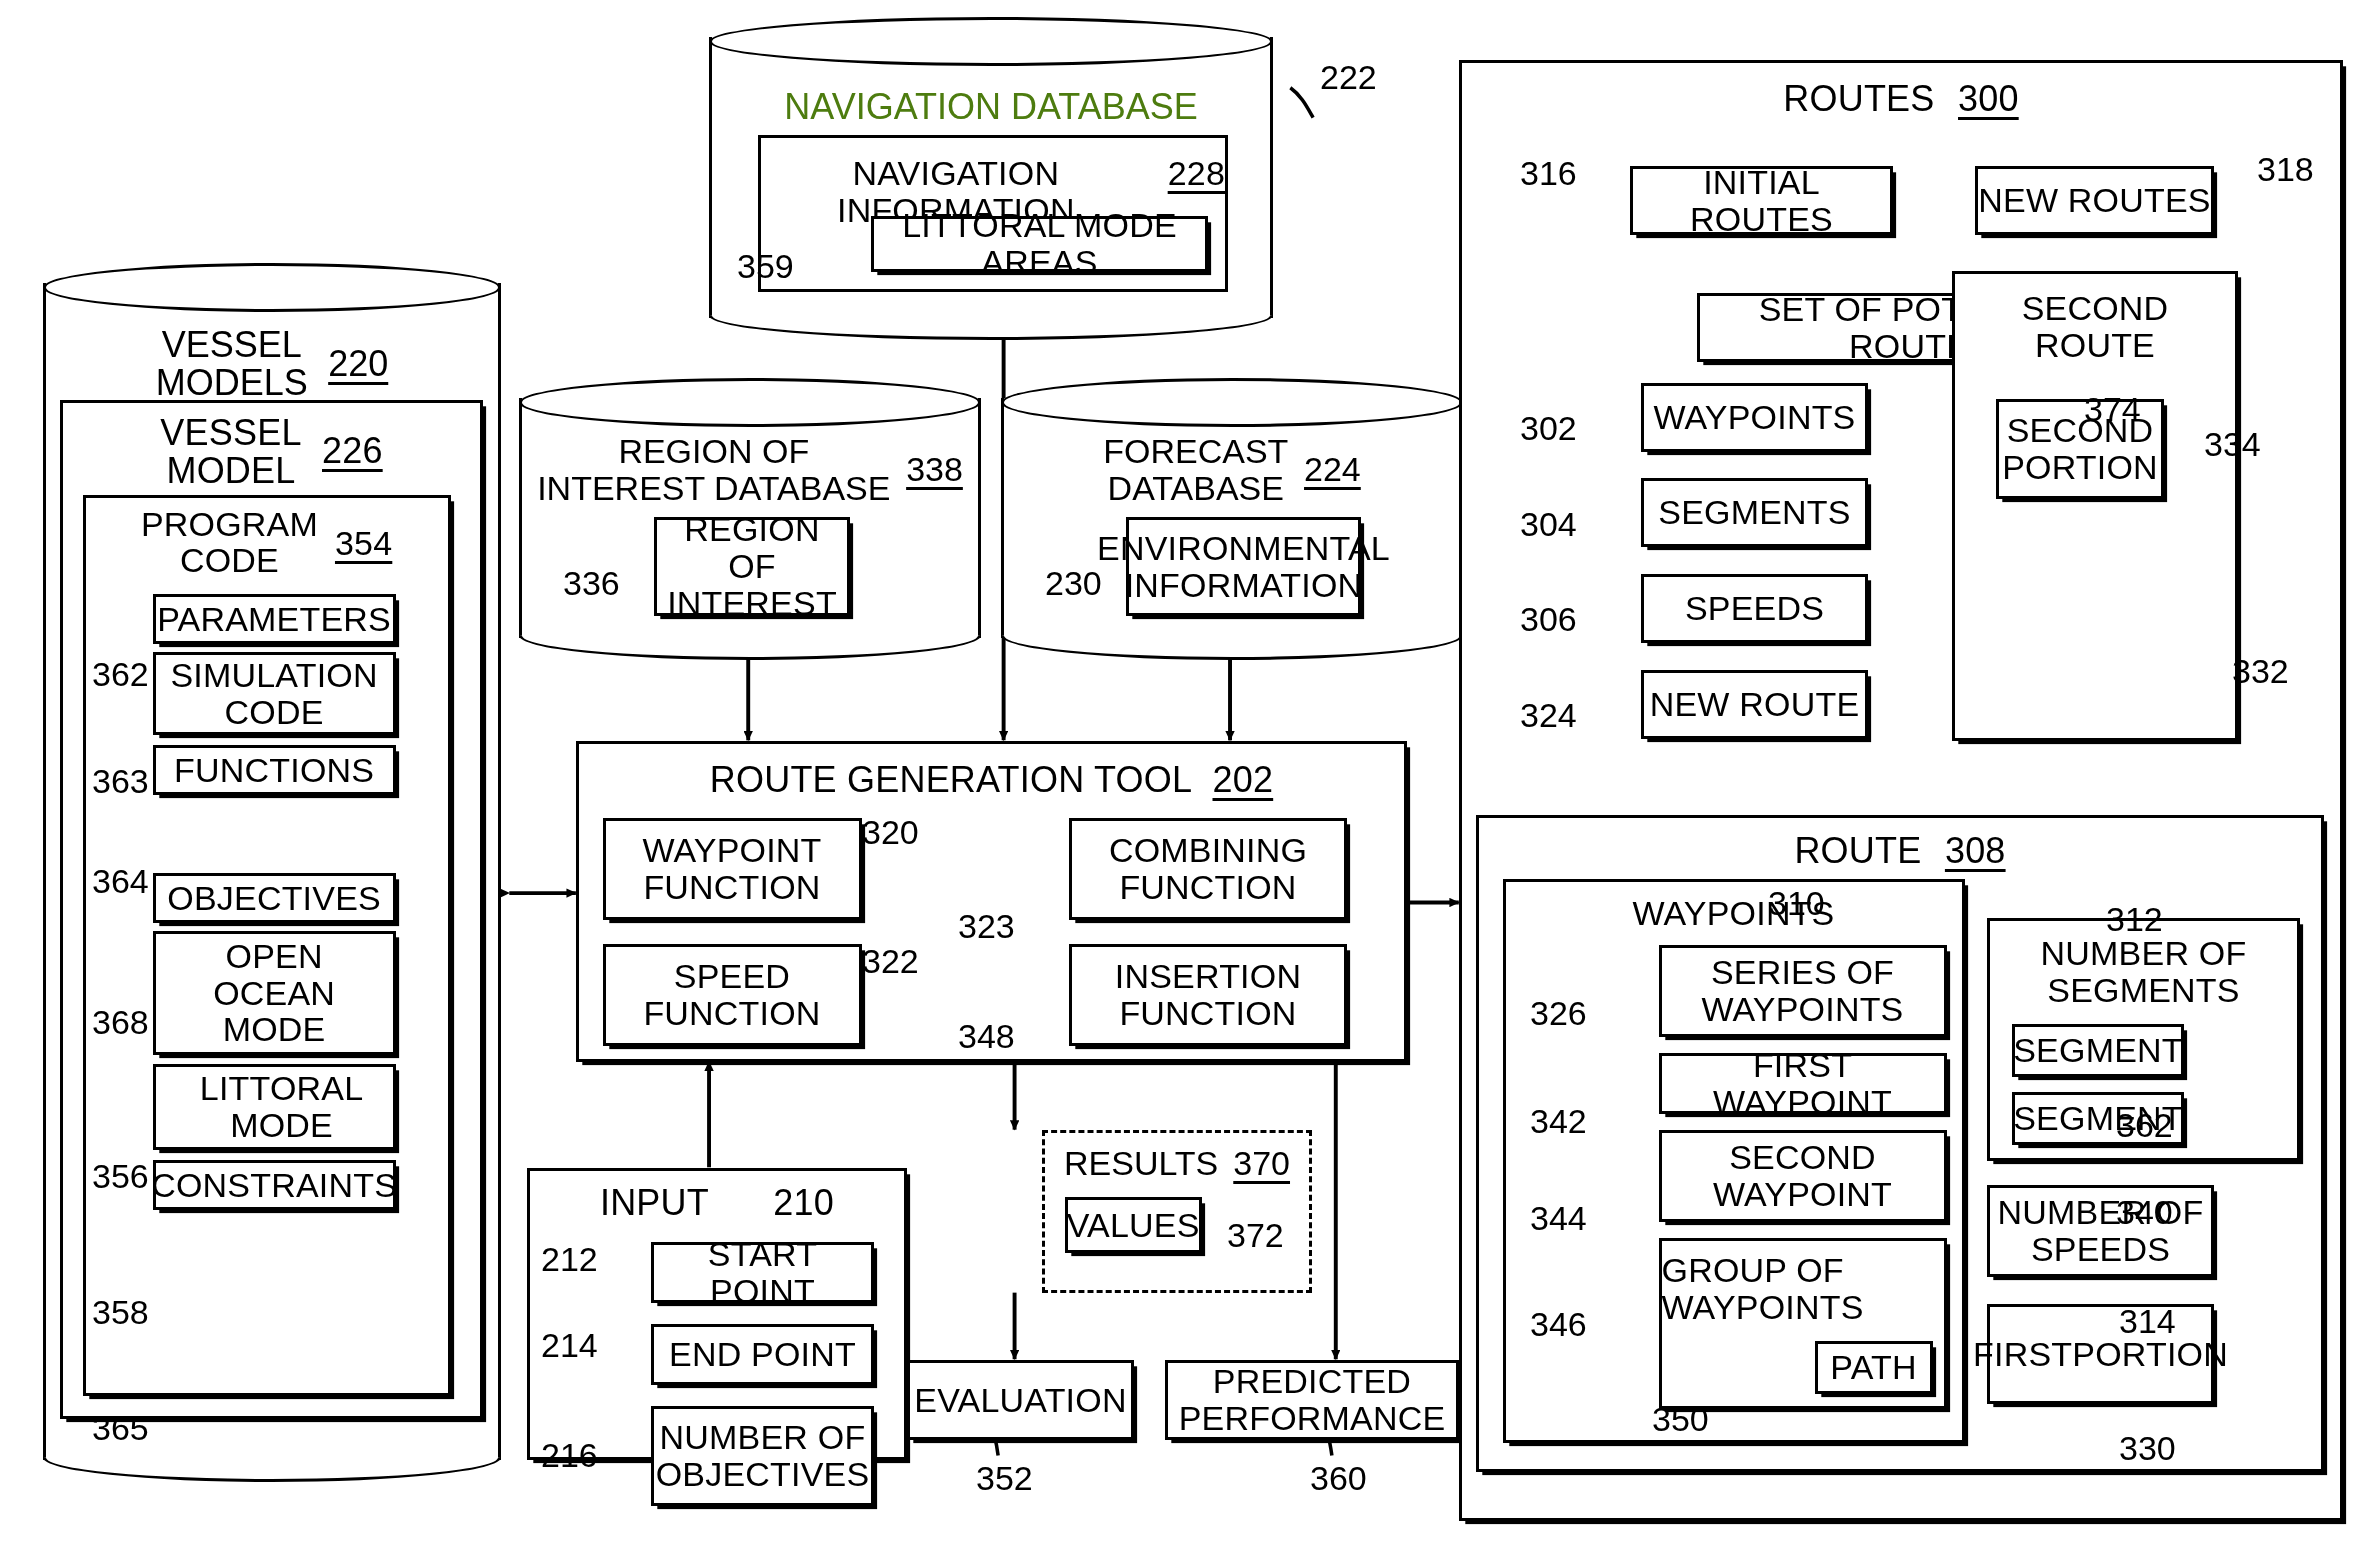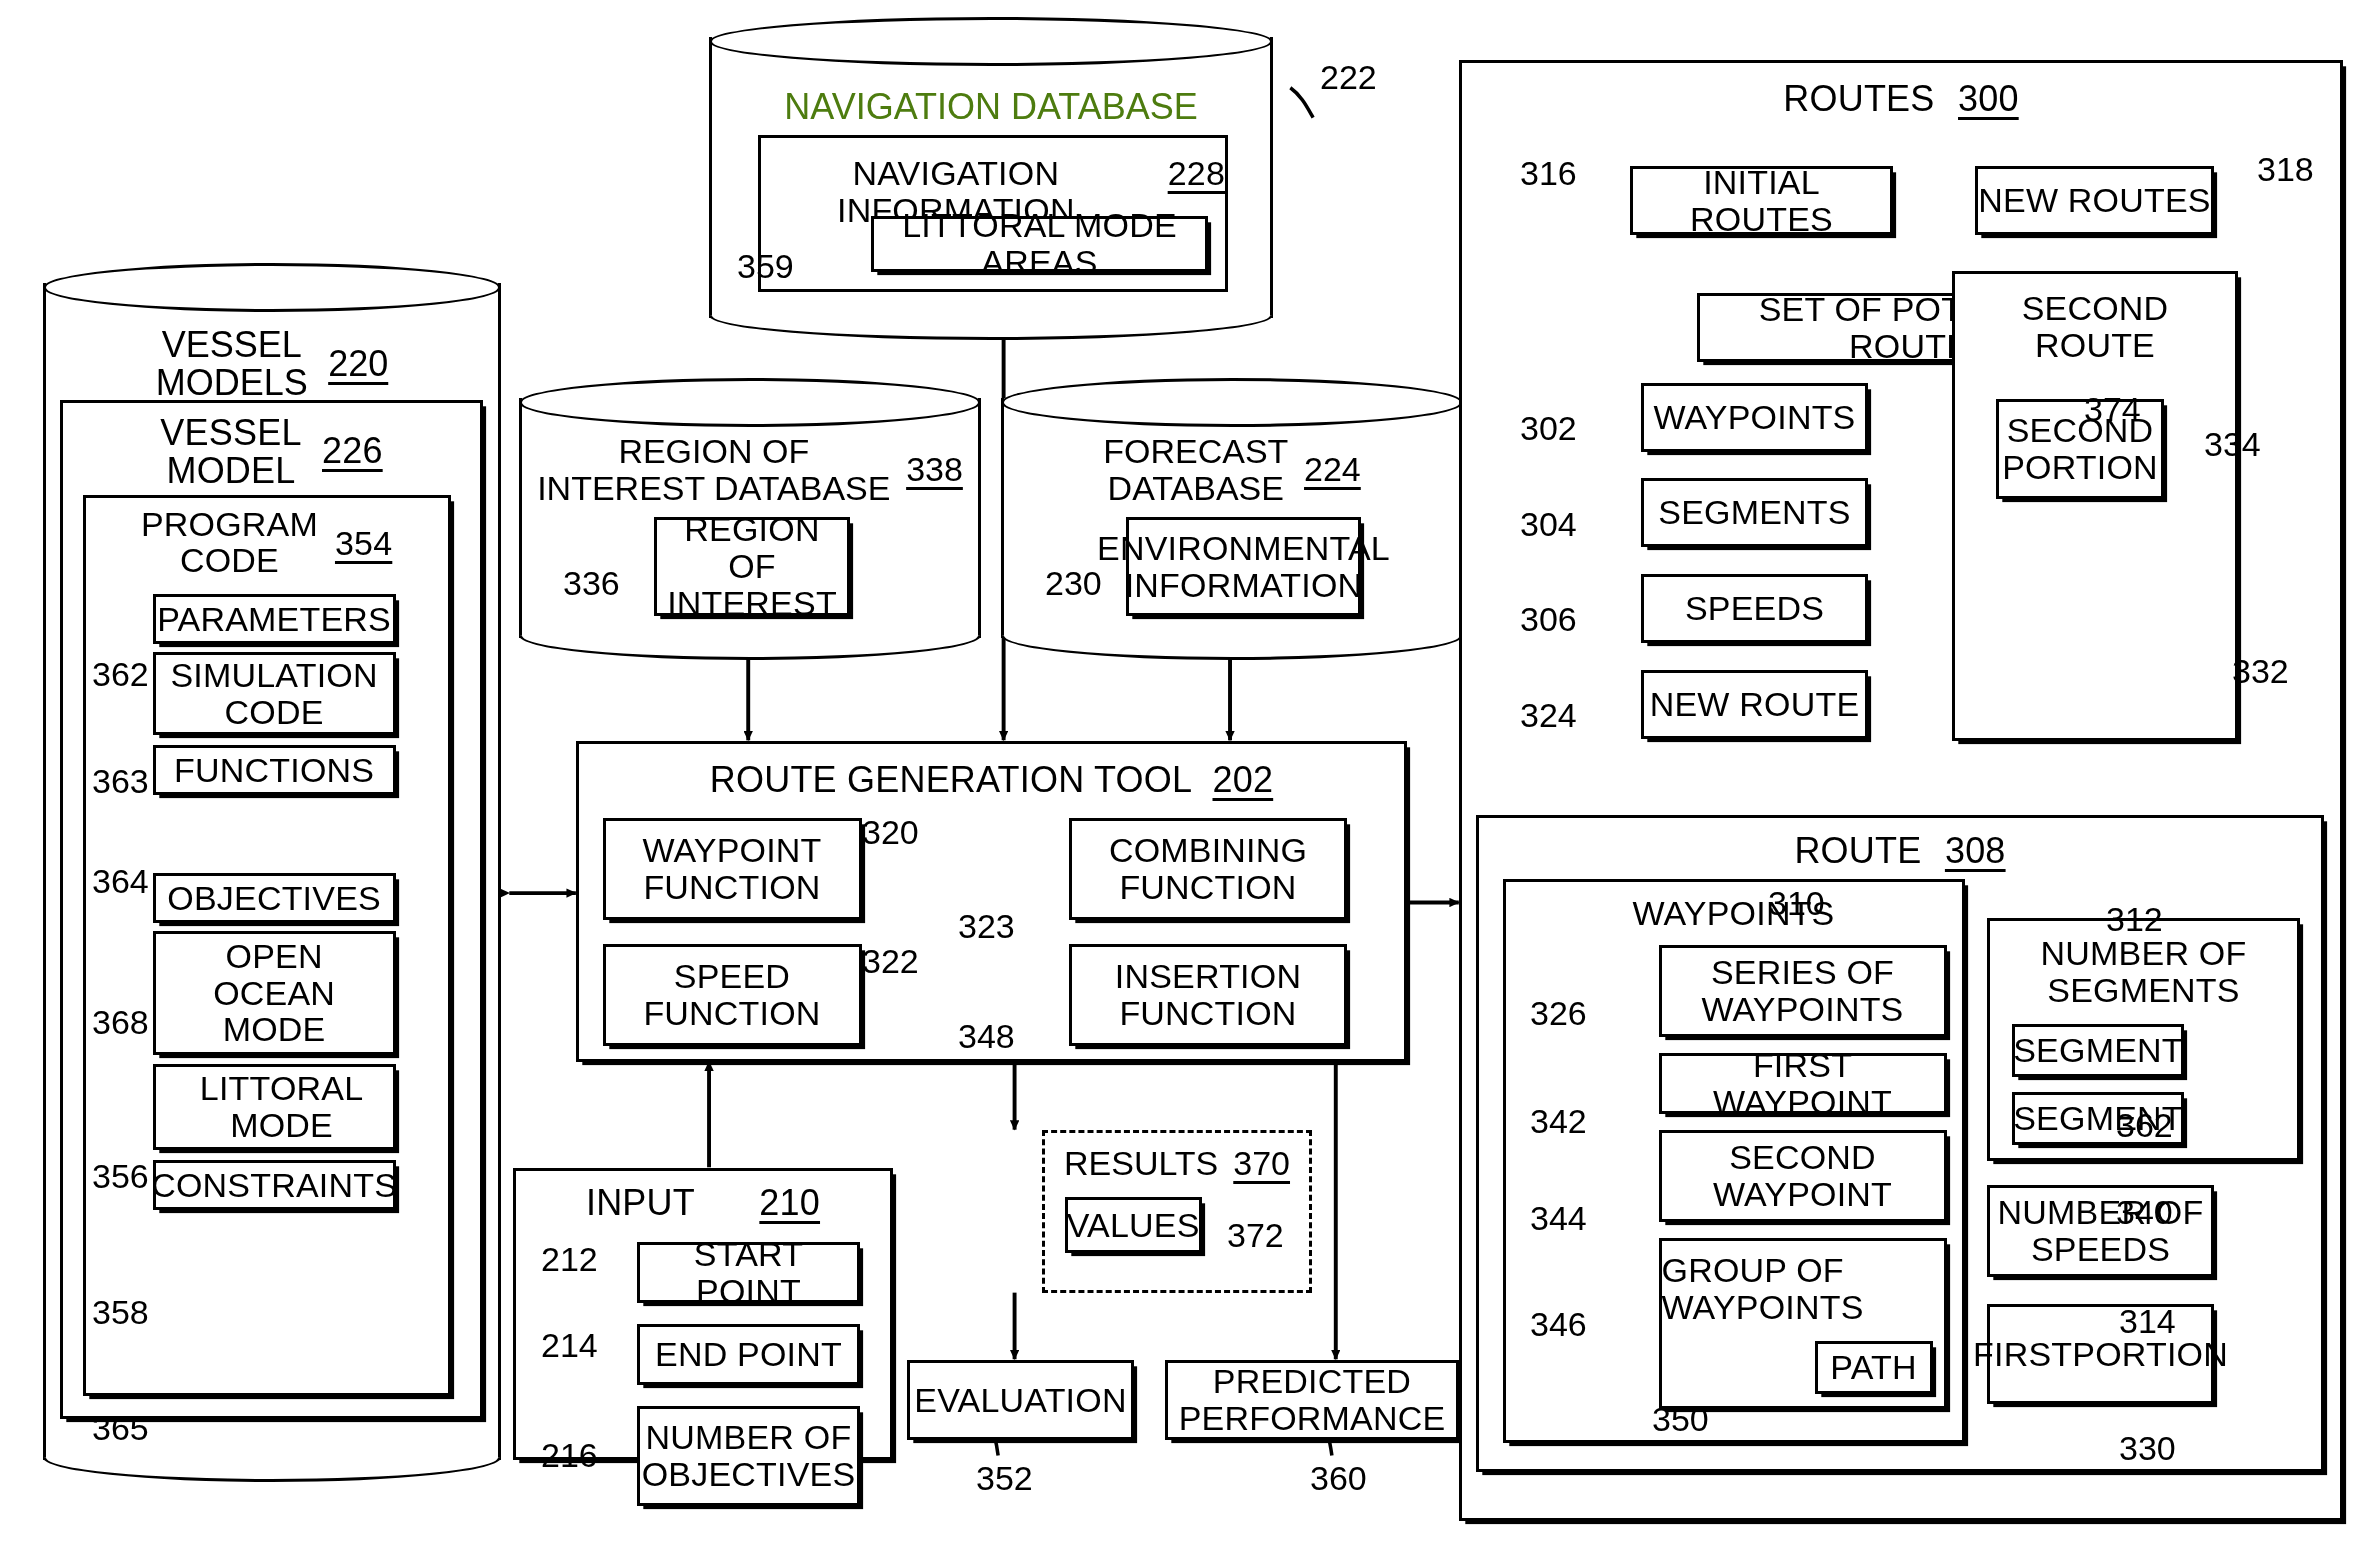--- a/index.html
+++ b/index.html
@@ -262,24 +262,24 @@
     <div class="box shadow f26" style="left:490px;top:200px;width:278px;height:102px;flex-direction:column;">
       <span>INSERTION</span>
       <span>FUNCTION</span>
     </div>
   </div>
   <div class="ref" style="left:862px;top:813px;">320</div>
   <div class="ref" style="left:958px;top:907px;">323</div>
   <div class="ref" style="left:862px;top:942px;">322</div>
   <div class="ref" style="left:958px;top:1017px;">348</div>
 
-  <div class="box shadow" style="left:513px;top:1168px;width:380px;height:292px;">
+  <div class="box shadow" style="left:527px;top:1168px;width:380px;height:292px;">
     <div style="position:absolute;left:0;right:0;top:12.5px;display:flex;justify-content:center;align-items:baseline;gap:20.4px;">
       <span class="f28">INPUT</span>
-      <span class="f28" style="text-decoration:underline;text-underline-offset:5.5px;text-decoration-thickness:3.1px;margin-left:44px;">210</span>
+      <span class="f28" style="text-underline-offset:5.5px;text-decoration-thickness:3.1px;margin-left:44px;">210</span>
     </div>
     <div class="box shadow f26" style="left:121px;top:71px;width:223px;height:61px;">START POINT</div>
     <div class="box shadow f26" style="left:121px;top:153px;width:223px;height:61px;">END POINT</div>
     <div class="box shadow f26" style="left:121px;top:235px;width:223px;height:100px;">
       <span style="white-space:pre-line;">NUMBER OF
 OBJECTIVES</span>
     </div>
   </div>
   <div class="ref" style="left:541px;top:1240px;">212</div>
   <div class="ref" style="left:541px;top:1326px;">214</div>

